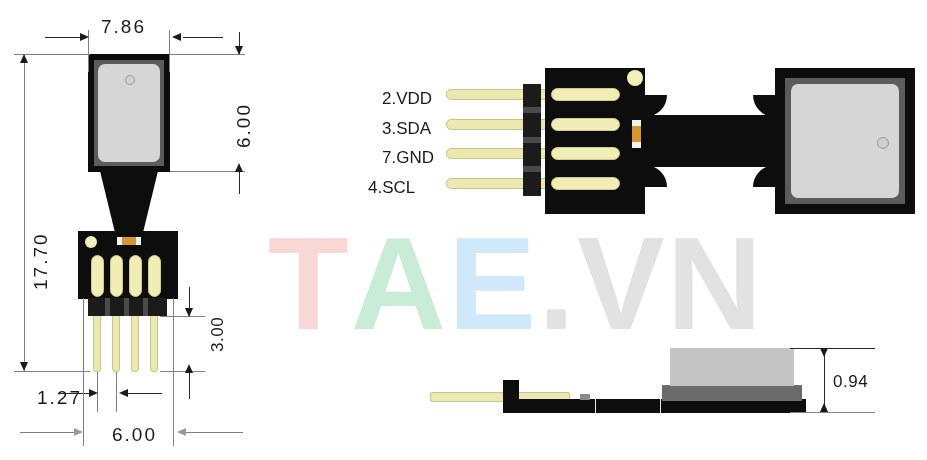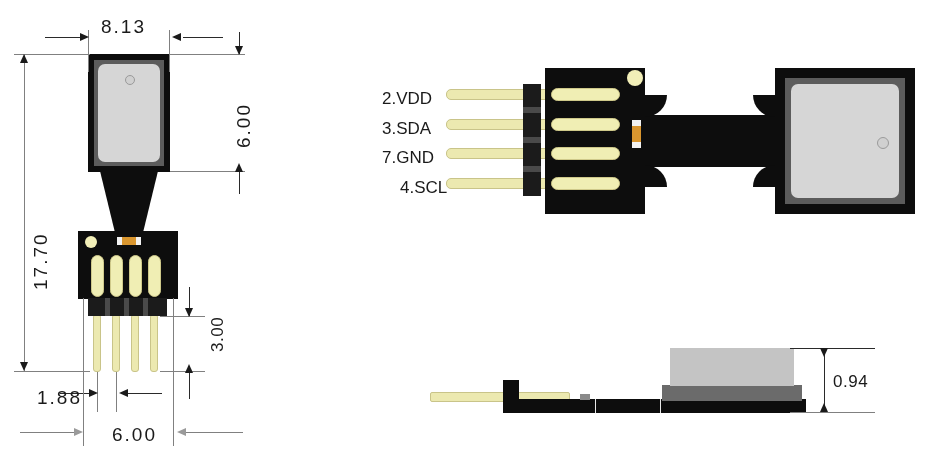--- a/index.html
+++ b/index.html
@@ -131,22 +131,25 @@
   }
 
   
   .sv { position: absolute; z-index: 4; }
 </style>
 </head>
 <body>
 
 <div id="stage">
 
-
-  <div class="dimtxt" style="left:101px; top:16px;">8.13</div>
+  <div id="watermark">
+    <span style="color:#f9d7d7">T</span><span style="color:#c8ecd6">A</span><span style="color:#cfe9fa">E</span><span style="color:#e2e2e2">.</span><span style="color:#e2e2e2">V</span><span style="color:#e2e2e2">N</span>
+  </div>
+
+  <div class="dimtxt" style="left:101px; top:16px;">7.86</div>
 
   <div class="vline" style="left:88px; top:30px; height:42px;"></div>
   <div class="vline" style="left:169px; top:30px; height:42px;"></div>
 
   <div class="hline dark" style="left:45px; top:37px; width:38px;"></div>
   <div class="arr right" style="left:80px; top:33px;"></div>
   <div class="hline dark" style="left:183px; top:37px; width:40px;"></div>
   <div class="arr left" style="left:172px; top:33px;"></div>
 
   <div class="dimtxt rot" style="left:233px; top:148px;">6.00</div>
@@ -205,40 +208,40 @@
   <div class="pin" style="left:150px; top:314px; width:8px; height:58px;"></div>
 
   <div class="dimtxt rot small" style="left:208px; top:352px;">3.00</div>
   <div class="hline" style="left:160px; top:316px; width:45px;"></div>
   <div class="hline" style="left:160px; top:371px; width:45px;"></div>
   <div class="vline dark" style="left:189px; top:287px; height:29px;"></div>
   <div class="arr down" style="left:185px; top:308px;"></div>
   <div class="vline dark" style="left:189px; top:371px; height:28px;"></div>
   <div class="arr up" style="left:185px; top:364px;"></div>
 
-  <div class="dimtxt" style="left:37px; top:387px;">1.88</div>
+  <div class="dimtxt" style="left:37px; top:387px;">1.27</div>
   <div class="vline" style="left:97px; top:372px; height:40px;"></div>
   <div class="vline" style="left:116px; top:372px; height:40px;"></div>
   <div class="hline dark" style="left:60px; top:393px; width:31px;"></div>
   <div class="arr right" style="left:89px; top:389px;"></div>
   <div class="hline dark" style="left:127px; top:393px; width:35px;"></div>
   <div class="arr left" style="left:119px; top:389px;"></div>
 
   <div class="dimtxt" style="left:112px; top:424px;">6.00</div>
   <div class="vline" style="left:83px; top:298px; height:148px;"></div>
   <div class="vline" style="left:173px; top:298px; height:148px;"></div>
   <div class="hline" style="left:20px; top:432px; width:58px;"></div>
   <div class="arr oright" style="left:74px; top:428px;"></div>
   <div class="hline" style="left:185px; top:432px; width:58px;"></div>
   <div class="arr oleft" style="left:177px; top:428px;"></div>
 
   <div class="pinlabel" style="left:382px; top:89px;">2.VDD</div>
   <div class="pinlabel" style="left:382px; top:119px;">3.SDA</div>
   <div class="pinlabel" style="left:382px; top:148px;">7.GND</div>
-  <div class="pinlabel" style="left:400px; top:178px;">4.SCL</div>
+  <div class="pinlabel" style="left:368px; top:178px;">4.SCL</div>
 
   <div class="pin" style="left:446px; top:89px; width:108px; height:11px; border-radius:5px;"></div>
   <div class="pin" style="left:446px; top:119px; width:108px; height:11px; border-radius:5px;"></div>
   <div class="pin" style="left:446px; top:148px; width:108px; height:11px; border-radius:5px;"></div>
   <div class="pin" style="left:446px; top:178px; width:108px; height:11px; border-radius:5px;"></div>
 
   <div class="hdr" style="left:523px; top:84px; width:18px; height:112px;"></div>
   <div class="hdrgap" style="left:523px; top:107px; width:18px; height:6px;"></div>
   <div class="hdrgap" style="left:523px; top:137px; width:18px; height:6px;"></div>
   <div class="hdrgap" style="left:523px; top:166px; width:18px; height:6px;"></div>

